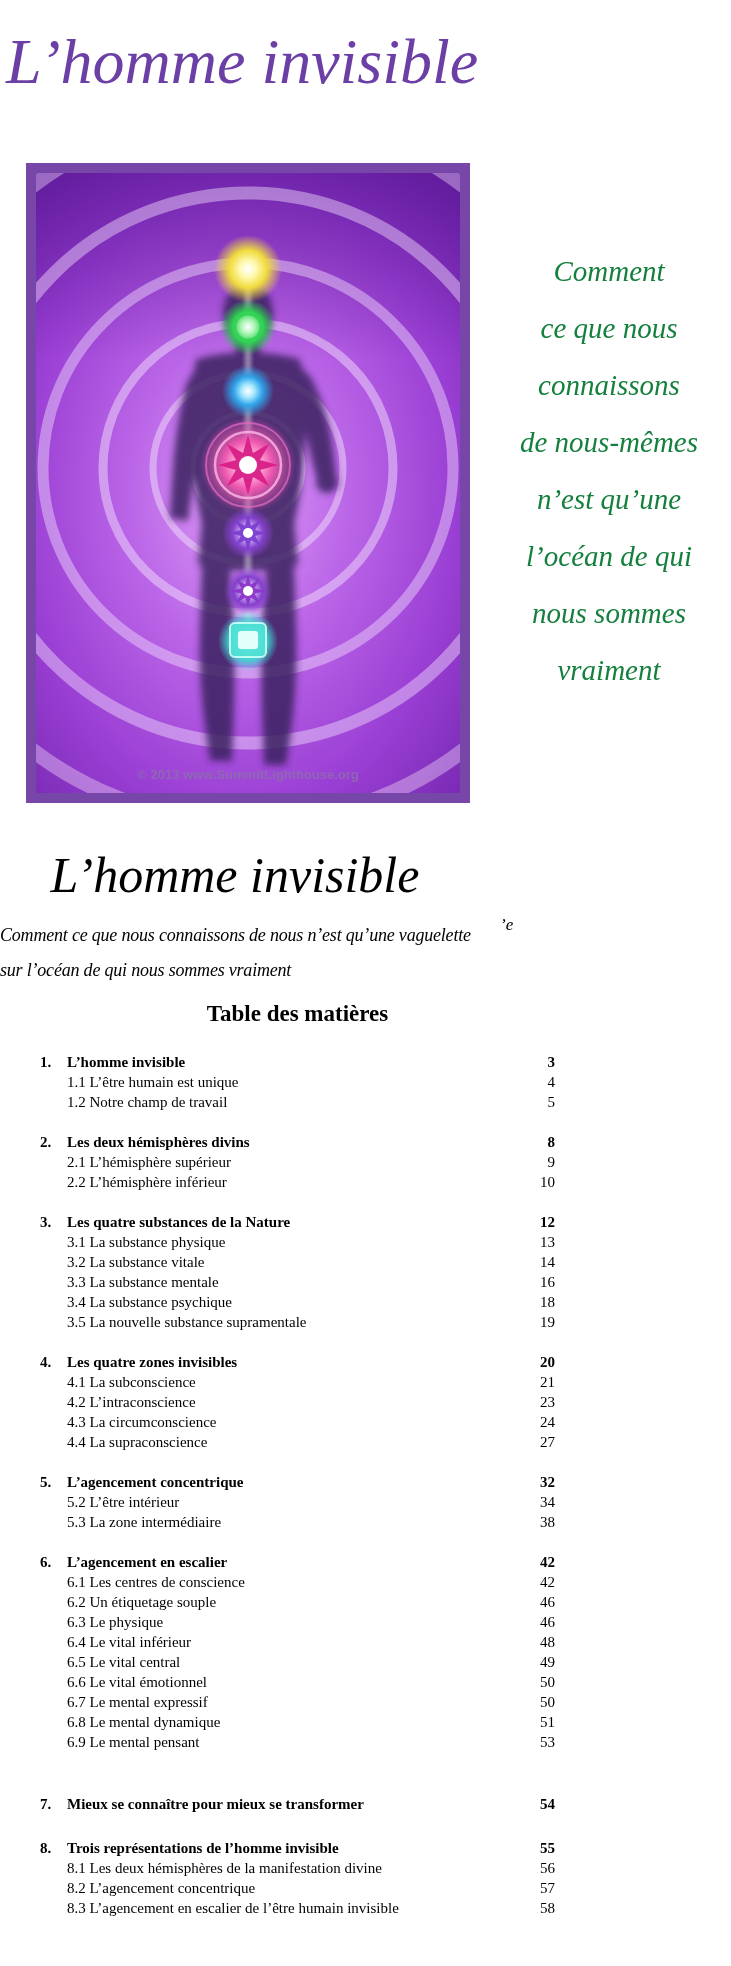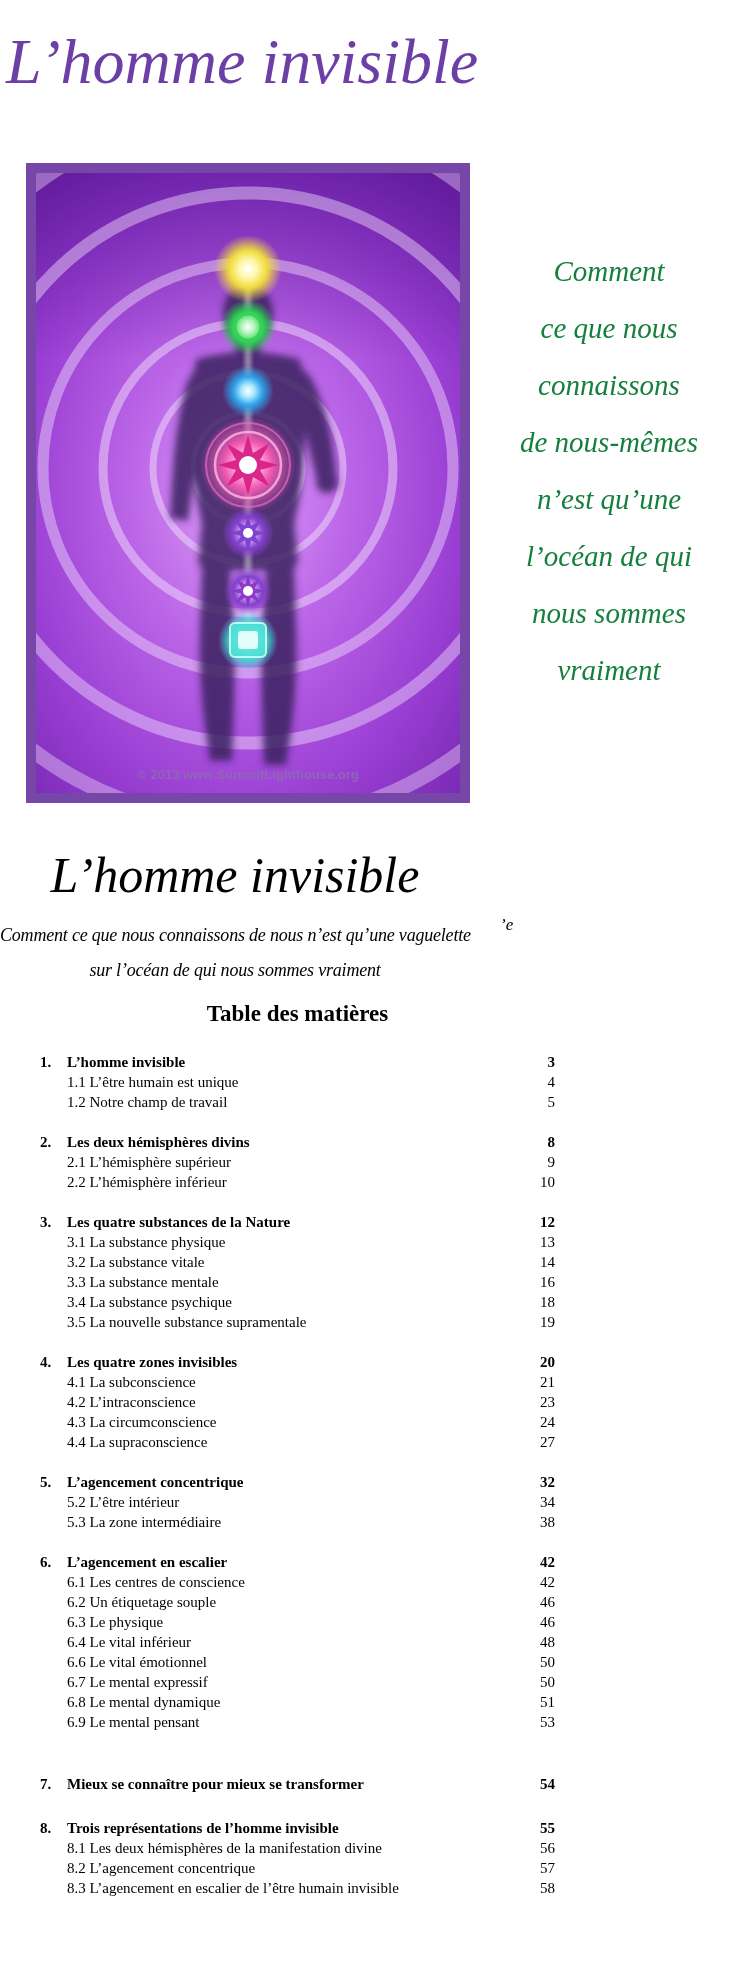--- a/index.html
+++ b/index.html
@@ -28,21 +28,21 @@
     font-family:"Liberation Serif",serif;font-style:italic;
     font-size:29px;line-height:57px;
   }
   
   .mid-title{
     position:absolute;left:0;top:843px;width:470px;text-align:center;
     font-family:"Liberation Serif",serif;font-style:italic;font-weight:normal;
     font-size:50px;line-height:64px;color:#000;margin:0;white-space:nowrap;
   }
   .subtitle-line{
-    position:absolute;left:0;width:470px;text-align:center;
+    position:absolute;left:0;width:470px;
     font-family:"Liberation Serif",serif;font-style:italic;
     font-size:18px;line-height:30px;color:#000;white-space:nowrap;letter-spacing:-0.2px;
   }
   .subtitle-line.l1{top:920px;}
   .subtitle-line.l2{top:955px;}
   .stray-mark{
     position:absolute;left:500px;top:915px;
     font-family:"Liberation Serif",serif;font-style:italic;font-size:17px;color:#000;
   }
   
@@ -325,20 +325,24 @@
           </div>
           <div class="toc-row sub">
             <span class="toc-sub-text">6.3 Le physique</span>
             <span class="toc-page">46</span>
           </div>
           <div class="toc-row sub">
             <span class="toc-sub-text">6.4 Le vital inférieur</span>
             <span class="toc-page">48</span>
           </div>
           <div class="toc-row sub">
+            <span class="toc-sub-text">6.5 Le vital central</span>
+            <span class="toc-page">49</span>
+          </div>
+          <div class="toc-row sub">
             <span class="toc-sub-text">6.6 Le vital émotionnel</span>
             <span class="toc-page">50</span>
           </div>
           <div class="toc-row sub">
             <span class="toc-sub-text">6.7 Le mental expressif</span>
             <span class="toc-page">50</span>
           </div>
           <div class="toc-row sub">
             <span class="toc-sub-text">6.8 Le mental dynamique</span>
             <span class="toc-page">51</span>

